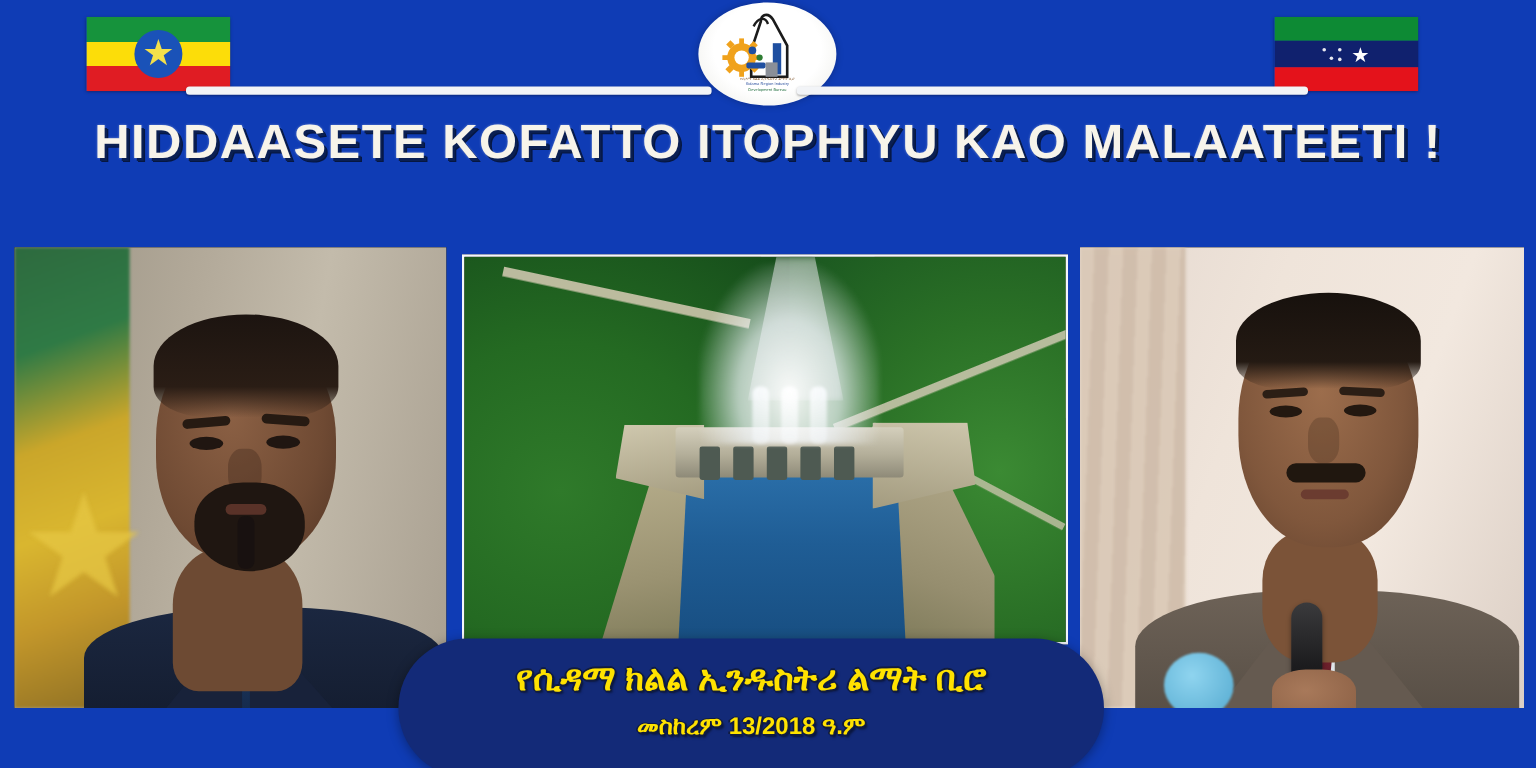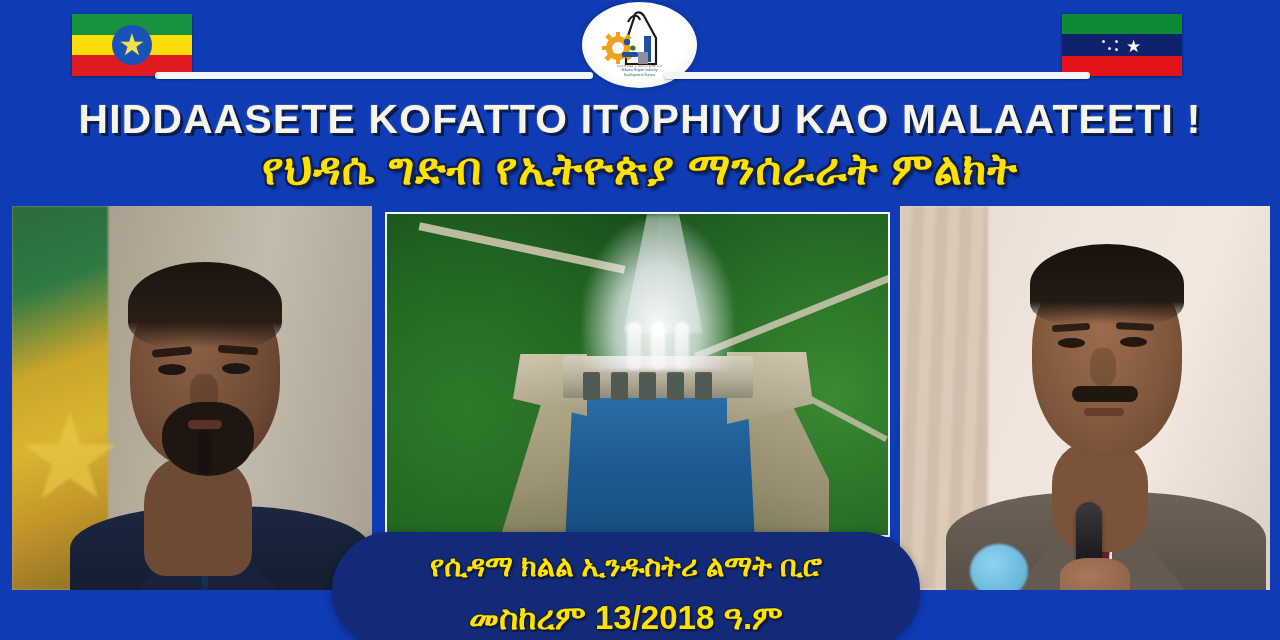--- a/index.html
+++ b/index.html
@@ -247,21 +247,21 @@
     position:absolute; left:0; width:588px; text-align:center;
     color:#ffe200; font-weight:bold;
     font-family:"Liberation Sans","DejaVu Sans",sans-serif;
     white-space:nowrap;
     text-shadow:
       -1.5px 0 0 #111c3f, 1.5px 0 0 #111c3f,
        0 -1.5px 0 #111c3f, 0 1.5px 0 #111c3f,
        2px 2px 2px rgba(0,0,0,.55);
   }
   .caption-1{ top:16px; font-size:29px; line-height:36px; }
-  .caption-2{ top:68px; font-size:33px; line-height:36px; }
+  .caption-2{ top:56px; font-size:20px; line-height:36px; }
 </style>
 </head>
 <body>
 
 <div class="stage">
 
   <div class="top-bar">
 
     <div class="flag flag-et">
       <div class="band b1"></div>
@@ -314,21 +314,20 @@
       <span class="dot d2"></span>
       <span class="dot d3"></span>
       <span class="dot d4"></span>
     </div>
 
     <div class="rule rule-left"></div>
     <div class="rule rule-right"></div>
   </div>
 
   <div class="title-latin">HIDDAASETE KOFATTO ITOPHIYU KAO MALAATEETI !</div>
-  <div class="title-amharic">የህዳሴ ግድብ የኢትዮጵያ ማንሰራራት ምልክት</div>
 
   <div class="panel panel-left">
     <div class="ph l-bg">
       <div class="l-flag"></div>
       <div class="l-flag-star">★</div>
       <div class="l-suit"></div>
       <div class="l-shirt"></div>
       <div class="l-tie"></div>
       <div class="l-lapel-a"></div>
       <div class="l-lapel-b"></div>

